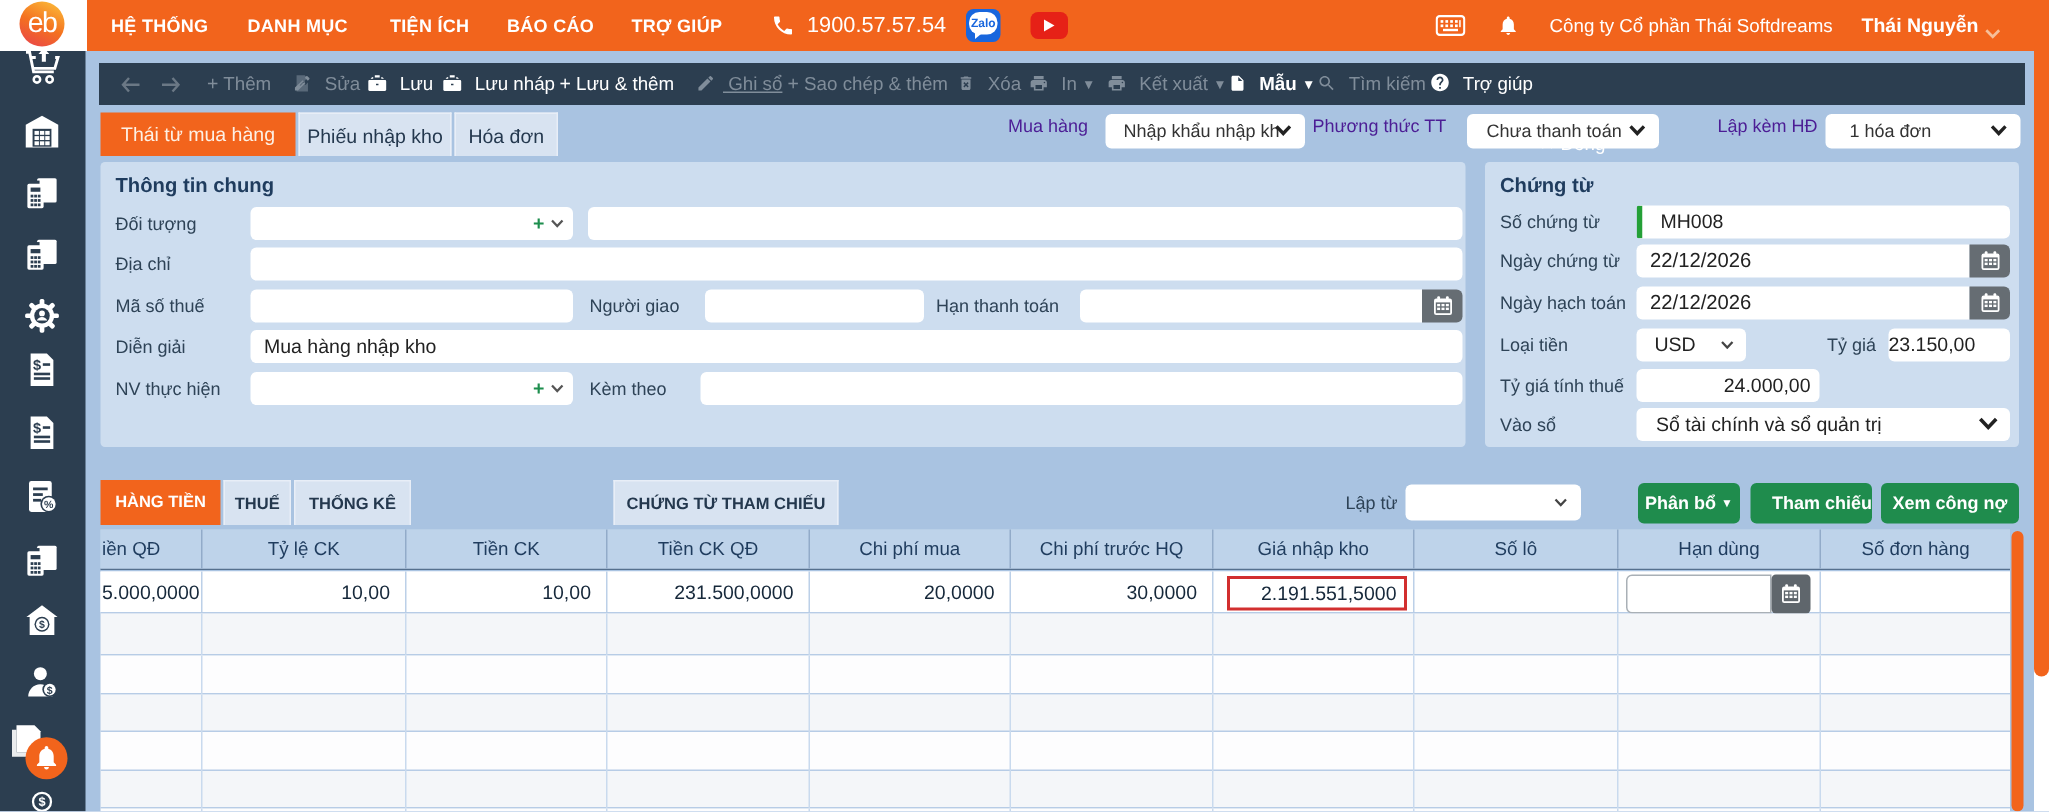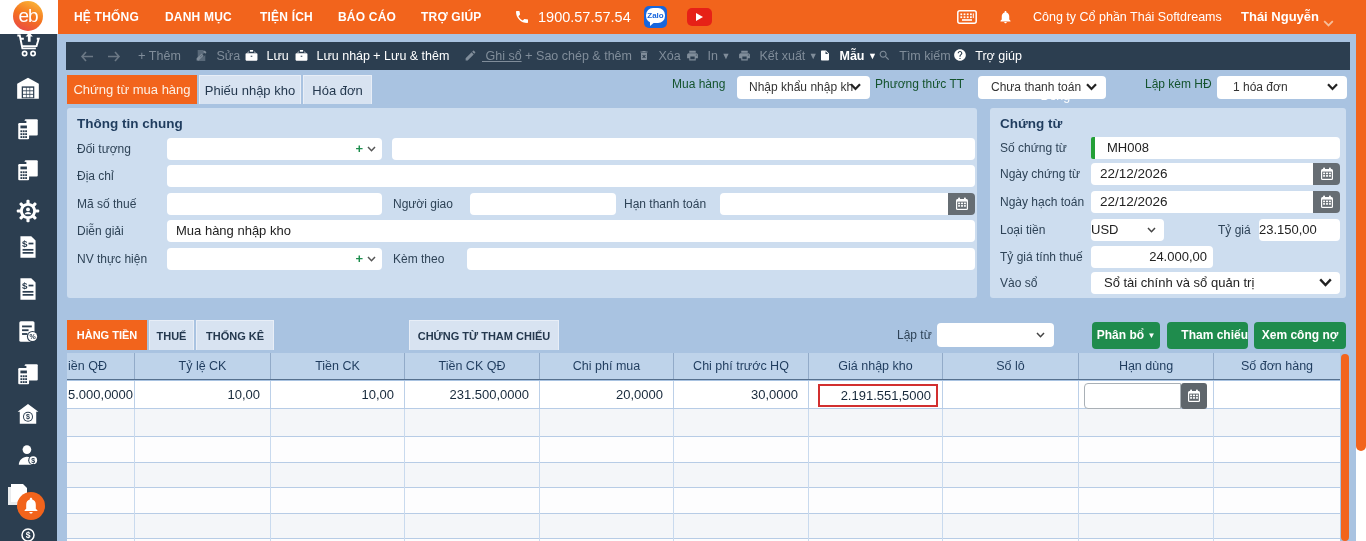--- a/index.html
+++ b/index.html
@@ -13,21 +13,21 @@
 .tb-txt{top:0;height:34px;line-height:34px;color:#fff;}
 #sidebar{left:0;top:34px;width:57px;height:507px;background:#2c3e50;}
 .sbi{position:absolute;transform:translate(-50%,-50%);left:28px;}
 #toolbar{left:66px;top:42px;width:1284px;height:28px;background:#2c3e50;color:#808d9a;font-size:12.5px;}
 .ti{position:absolute;top:0;height:16px;line-height:28px;white-space:nowrap;}
 .ti svg{vertical-align:-2px;margin-right:5px;}
 .tw{color:#fff;}
 .tab{top:75px;height:29px;line-height:29px;text-align:center;font-size:13px;}
 .tabon{background:#f2641c;color:#fdf0e4;}
 .taboff{background:#d8e3f1;color:#24384e;border:1px solid #e8eef7;border-bottom:none;}
-.toplab{top:73px;height:22px;line-height:22px;font-size:12px;color:#14532d;}
+.toplab{top:73px;height:22px;line-height:22px;font-size:12px;color:#4c1d95;}
 .topsel{top:76px;height:23px;background:#fff;border-radius:4px;font-size:12px;color:#333;line-height:23px;}
 .selchev{position:absolute;}
 .panel{background:#cdddef;border-radius:3px;}
 .ptitle{font-size:13.5px;font-weight:bold;color:#1f3c5e;}
 .flab{font-size:12px;color:#2e4357;height:22px;line-height:22px;}
 .inp{background:#fff;border-radius:4px;height:22px;line-height:22px;font-size:13px;color:#222;}
 .calbtn{background:#666d73;border-radius:0 4px 4px 0;text-align:center;}
 .calbtn svg{margin-top:4px;}
 .ltab{top:320px;height:30px;line-height:31px;text-align:center;font-size:11px;font-weight:bold;}
 .btn{top:322px;height:27px;line-height:27px;background:#1f8c4d;color:#fff;border-radius:4px;text-align:center;font-size:12px;font-weight:bold;}
@@ -259,21 +259,21 @@
           <path fill="#fff" d="M6 2c-1.1 0-2 .9-2 2v16c0 1.1.9 2 2 2h12c1.1 0 2-.9 2-2V8l-6-6H6zm7 7V3.5L18.5 9H13z"></path>
         </svg> Mẫu <span style="font-size:9px;vertical-align:1px;">▼</span></span>
     <span class="ti" style="left:812px;"><svg width="13" height="13" viewBox="0 0 24 24">
           <path fill="#808d9a" d="M15.5 14h-.79l-.28-.27C15.41 12.59 16 11.11 16 9.5 16 5.91 13.09 3 9.5 3S3 5.91 3 9.5 5.91 16 9.5 16c1.61 0 3.09-.59 4.23-1.57l.27.28v.79l5 4.99L20.49 19l-4.99-5zm-6 0C7.01 14 5 11.99 5 9.5S7.01 5 9.5 5 14 7.01 14 9.5 11.99 14 9.5 14z"></path>
         </svg> Tìm kiếm</span>
     <span class="ti tw" style="left:887px;"><svg width="14" height="14" viewBox="0 0 24 24">
           <path fill="#fff" d="M12 2C6.48 2 2 6.48 2 12s4.48 10 10 10 10-4.48 10-10S17.52 2 12 2zm1 17h-2v-2h2v2zm2.07-7.75-.9.92C13.45 12.9 13 13.5 13 15h-2v-.5c0-1.1.45-2.1 1.17-2.83l1.24-1.26c.37-.36.59-.86.59-1.41 0-1.1-.9-2-2-2s-2 .9-2 2H8c0-2.21 1.79-4 4-4s4 1.79 4 4c0 .88-.36 1.68-.93 2.25z"></path>
         </svg> Trợ giúp</span>
     <span class="ti tw" style="left:960px;margin-top:40px;"><span style="font-size:13px;">✕</span> Đóng</span>
   </div>
-  <div class="abs tab tabon" style="left:67px;width:130px;">Chứng từ mua hàng</div>
+  <div class="abs tab tabon" style="left:67px;width:130px;">Thái từ mua hàng</div>
   <div class="abs tab taboff" style="left:199px;width:102px;">Phiếu nhập kho</div>
   <div class="abs tab taboff" style="left:303px;width:69px;">Hóa đơn</div>
   <div class="abs toplab" style="left:672px;">Mua hàng</div>
   <div class="abs topsel" style="left:737px;width:133px;padding-left:12px;font-size:12px;">Nhập khẩu nhập kh<svg class="selchev" style="right:9px;top:7px;" width="11" height="8" viewBox="0 0 11 8">
         <path d="M1 1.2 5.5 6 10 1.2" stroke="#222" stroke-width="2.2" fill="none"></path>
       </svg></div>
   <div class="abs toplab" style="left:875px;">Phương thức TT</div>
   <div class="abs topsel" style="left:978px;width:128px;padding-left:13px;font-size:12px;">Chưa thanh toán<svg class="selchev" style="right:9px;top:7px;" width="11" height="8" viewBox="0 0 11 8">
         <path d="M1 1.2 5.5 6 10 1.2" stroke="#222" stroke-width="2.2" fill="none"></path>
       </svg></div>
@@ -354,21 +354,21 @@
         <g fill="#fff">
           <rect x="3.1" y="5.6" width="2" height="1.6"></rect>
           <rect x="6" y="5.6" width="2" height="1.6"></rect>
           <rect x="8.9" y="5.6" width="2" height="1.6"></rect>
           <rect x="3.1" y="8.1" width="2" height="1.6"></rect>
           <rect x="6" y="8.1" width="2" height="1.6"></rect>
           <rect x="8.9" y="8.1" width="2" height="1.6"></rect>
         </g>
       </svg></div>
   <div class="abs flab" style="left:1000px;top:219px;">Loại tiền</div>
-  <div class="abs inp" style="left:1091px;top:219px;width:73px;">USD<svg style="position:absolute;right:8px;top:8px;" width="9" height="6" viewBox="0 0 9 6">
+  <div class="abs inp" style="left:1091px;top:219px;width:73px;padding-left:12px;">USD<svg style="position:absolute;right:8px;top:8px;" width="9" height="6" viewBox="0 0 9 6">
         <path d="M1 1 4.5 4.7 8 1" stroke="#444" stroke-width="1.5" fill="none"></path>
       </svg></div>
   <div class="abs flab" style="left:1218px;top:219px;">Tỷ giá</div>
   <div class="abs inp" style="left:1259px;top:219px;width:81px;padding-right:3px;">23.150,00</div>
   <div class="abs flab" style="left:1000px;top:246px;">Tỷ giá tính thuế</div>
   <div class="abs inp" style="left:1091px;top:246px;width:122px;text-align:right;padding-right:6px;">24.000,00</div>
   <div class="abs flab" style="left:1000px;top:272px;">Vào sổ</div>
   <div class="abs inp" style="left:1091px;top:272px;width:249px;padding-left:13px;">Sổ tài chính và sổ quản trị<svg style="position:absolute;right:8px;top:6px;" width="13" height="9" viewBox="0 0 13 9">
         <path d="M1.2 1.4 6.5 7 11.8 1.4" stroke="#222" stroke-width="2.4" fill="none"></path>
       </svg></div>

